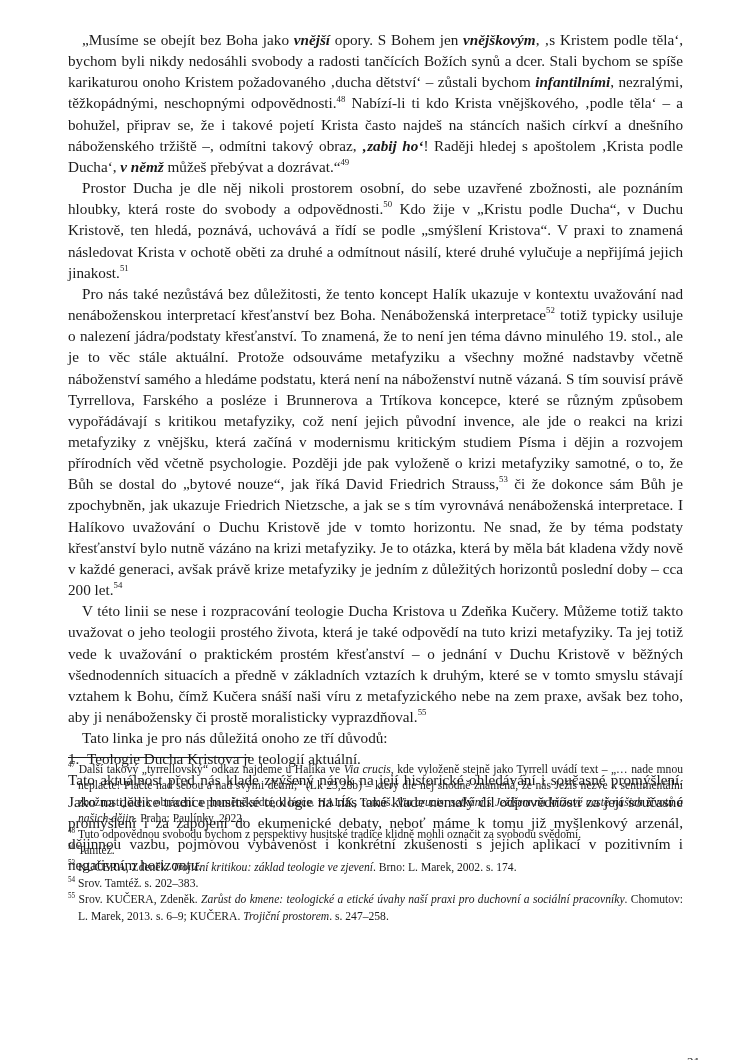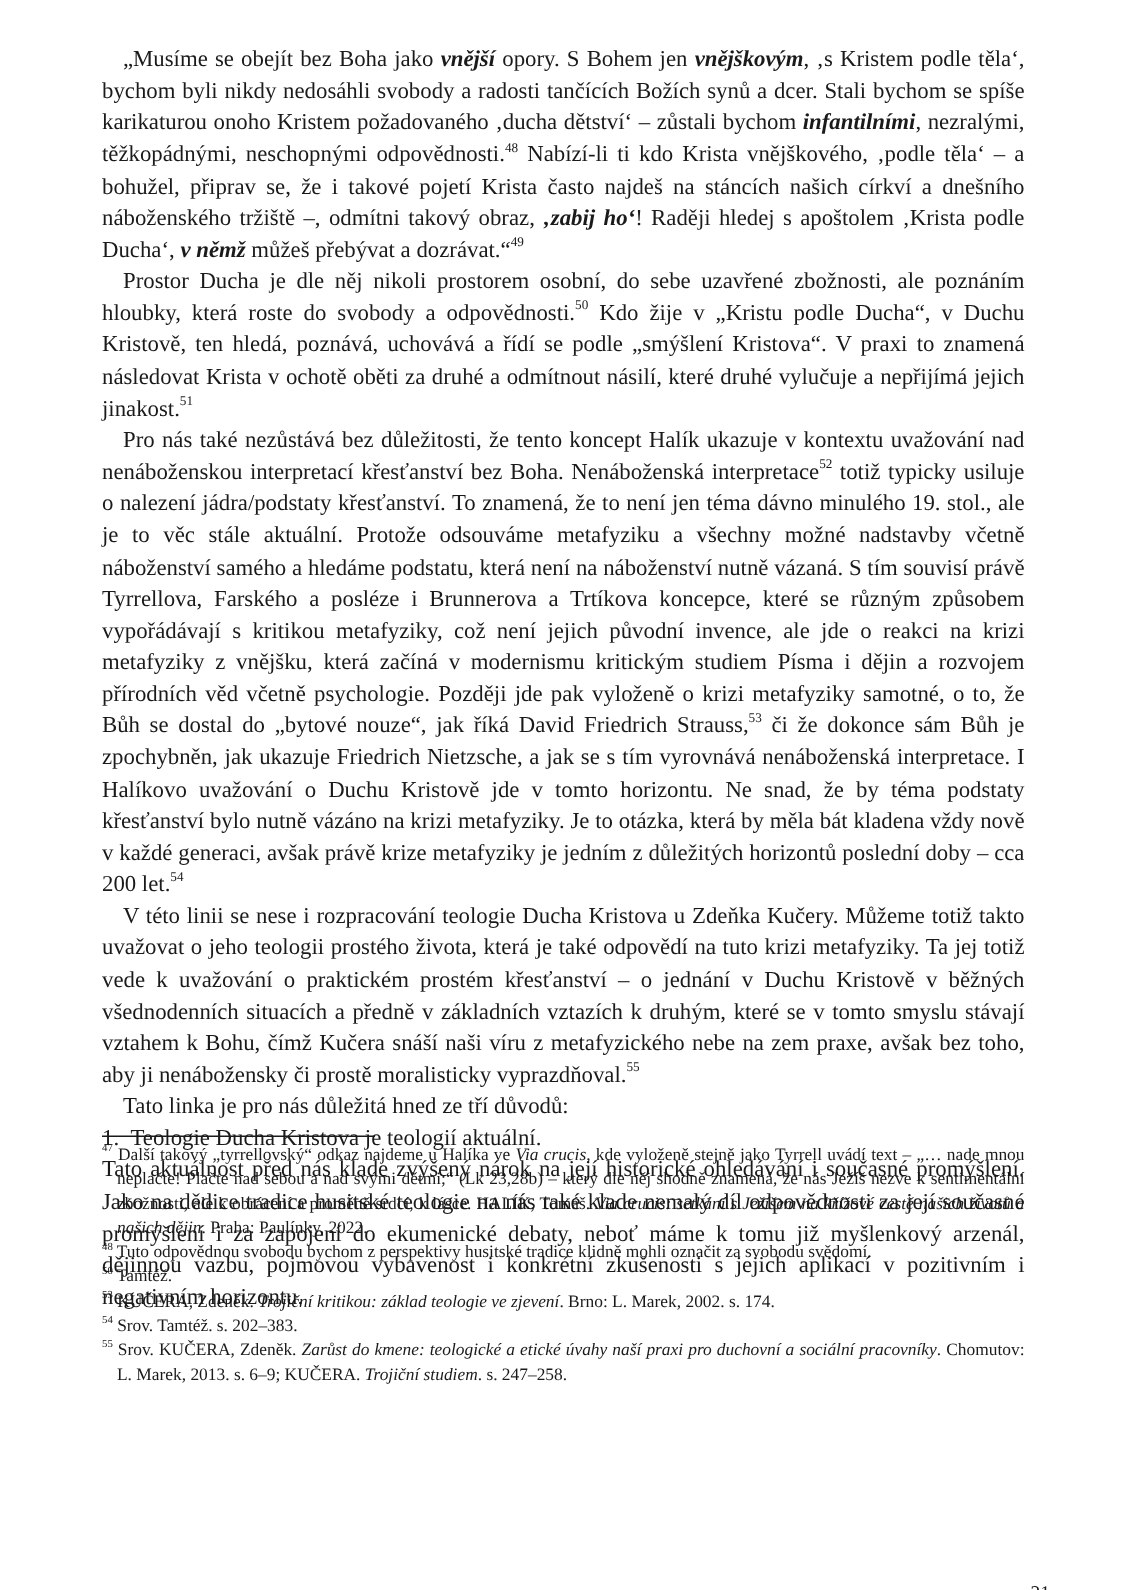--- a/index.html
+++ b/index.html
@@ -43,21 +43,21 @@
   <div class="body-text">
 
     <p class="indent"><span>„Musíme se obejít bez Boha jako </span><span class="bi">vnější</span><span> opory. S Bohem jen </span><span class="bi">vnějškovým</span><span>, ‚s Kristem podle těla‘, bychom byli nikdy nedosáhli svobody a radosti tančících Božích synů a dcer. Stali bychom se spíše karikaturou onoho Kristem požadovaného ‚ducha dětství‘ – zůstali bychom </span><span class="bi">infantilními</span><span>, nezralými, těžkopádnými, neschopnými odpovědnosti.</span><sup>48</sup><span> Nabízí-li ti kdo Krista vnějškového, ‚podle těla‘ – a bohužel, připrav se, že i takové pojetí Krista často najdeš na stáncích našich církví a dnešního náboženského tržiště –, odmítni takový obraz, </span><span class="bi">‚zabij ho‘</span><span>! Raději hledej s apoštolem ‚Krista podle Ducha‘, </span><span class="bi">v němž</span><span> můžeš přebývat a dozrávat.“</span><sup>49</sup></p>
 
     <p class="indent"><span>Prostor Ducha je dle něj nikoli prostorem osobní, do sebe uzavřené zbožnosti, ale poznáním hloubky, která roste do svobody a odpovědnosti.</span><sup>50</sup><span> Kdo žije v „Kristu podle Ducha“, v Duchu Kristově, ten hledá, poznává, uchovává a řídí se podle „smýšlení Kristova“. V praxi to znamená následovat Krista v ochotě oběti za druhé a odmítnout násilí, které druhé vylučuje a nepřijímá jejich jinakost.</span><sup>51</sup></p>
 
     <p class="indent"><span>Pro nás také nezůstává bez důležitosti, že tento koncept Halík ukazuje v kontextu uvažování nad nenáboženskou interpretací křesťanství bez Boha. Nenáboženská interpretace</span><sup>52</sup><span> totiž typicky usiluje o nalezení jádra/podstaty křesťanství. To znamená, že to není jen téma dávno minulého 19. stol., ale je to věc stále aktuální. Protože odsouváme metafyziku a všechny možné nadstavby včetně náboženství samého a hledáme podstatu, která není na náboženství nutně vázaná. S tím souvisí právě Tyrrellova, Farského a posléze i Brunnerova a Trtíkova koncepce, které se různým způsobem vypořádávají s kritikou metafyziky, což není jejich původní invence, ale jde o reakci na krizi metafyziky z vnějšku, která začíná v modernismu kritickým studiem Písma i dějin a rozvojem přírodních věd včetně psychologie. Později jde pak vyloženě o krizi metafyziky samotné, o to, že Bůh se dostal do „bytové nouze“, jak říká David Friedrich Strauss,</span><sup>53</sup><span> či že dokonce sám Bůh je zpochybněn, jak ukazuje Friedrich Nietzsche, a jak se s tím vyrovnává nenáboženská interpretace. I Halíkovo uvažování o Duchu Kristově jde v tomto horizontu. Ne snad, že by téma podstaty křesťanství bylo nutně vázáno na krizi metafyziky. Je to otázka, která by měla bát kladena vždy nově v každé generaci, avšak právě krize metafyziky je jedním z důležitých horizontů poslední doby – cca 200 let.</span><sup>54</sup></p>
 
     <p class="indent"><span>V této linii se nese i rozpracování teologie Ducha Kristova u Zdeňka Kučery. Můžeme totiž takto uvažovat o jeho teologii prostého života, která je také odpovědí na tuto krizi metafyziky. Ta jej totiž vede k uvažování o praktickém prostém křesťanství – o jednání v Duchu Kristově v běžných všednodenních situacích a předně v základních vztazích k druhým, které se v tomto smyslu stávají vztahem k Bohu, čímž Kučera snáší naši víru z metafyzického nebe na zem praxe, avšak bez toho, aby ji nenábožensky či prostě moralisticky vyprazdňoval.</span><sup>55</sup></p>
 
-    <p class="indent">Tato linka je pro nás důležitá hned ze tří důvodů:</p>
+    <p class="indent">Tato linka je pro nás důležitá onoho ze tří důvodů:</p>
 
     <p class="list-item">1.&nbsp;&nbsp;Teologie Ducha Kristova je teologií aktuální.</p>
 
     <p>Tato aktuálnost před nás klade zvýšený nárok na její historické ohledávání i současné promýšlení. Jako na dědice tradice husitské teologie na nás také klade nemalý díl odpovědnosti za její současné promýšlení i za zapojení do ekumenické debaty, neboť máme k tomu již myšlenkový arzenál, dějinnou vazbu, pojmovou vybavenost i konkrétní zkušenosti s jejich aplikací v pozitivním i negativním horizontu.</p>
   </div>
 
   <div class="rule"></div>
 
   <div class="footnotes">
     <p><sup>47</sup><span> Další takový „tyrrellovský“ odkaz najdeme u Halíka ve </span><em>Via crucis</em><span>, kde vyloženě stejně jako Tyrrell uvádí text – „… nade mnou neplačte! Plačte nad sebou a nad svými dětmi;“ (Lk 23,28b) – který dle něj shodně znamená, že nás Ježíš nezve k sentimentální zbožnosti, ale k obrácení a proměně srdcí, k lásce. HALÍK, Tomáš. </span><em>Via crucis: setkání s Ježíšem na křížové cestě našich životů a našich dějin</em><span>. Praha: Paulínky, 2022.</span></p>
@@ -66,17 +66,17 @@
 
 
     <p><sup>50</sup><span> Tamtéž.</span></p>
 
 
 
     <p><sup>53</sup><span> KUČERA, Zdeněk. </span><em>Trojiční kritikou: základ teologie ve zjevení</em><span>. Brno: L. Marek, 2002. s. 174.</span></p>
 
     <p><sup>54</sup><span> Srov. Tamtéž. s. 202–383.</span></p>
 
-    <p><sup>55</sup><span> Srov. KUČERA, Zdeněk. </span><em>Zarůst do kmene: teologické a etické úvahy naší praxi pro duchovní a sociální pracovníky</em><span>. Chomutov: L. Marek, 2013. s. 6–9; KUČERA. </span><em>Trojiční studiem</em><span>. s. 247–258.</span></p>
+    <p><sup>55</sup><span> Srov. KUČERA, Zdeněk. </span><em>Zarůst do kmene: teologické a etické úvahy naší praxi pro duchovní a sociální pracovníky</em><span>. Chomutov: L. Marek, 2013. s. 6–9; KUČERA. </span><em>Trojiční prostorem</em><span>. s. 247–258.</span></p>
   </div>
 
   <div class="page-number">21</div>
 </div>
 
 </body></html>

